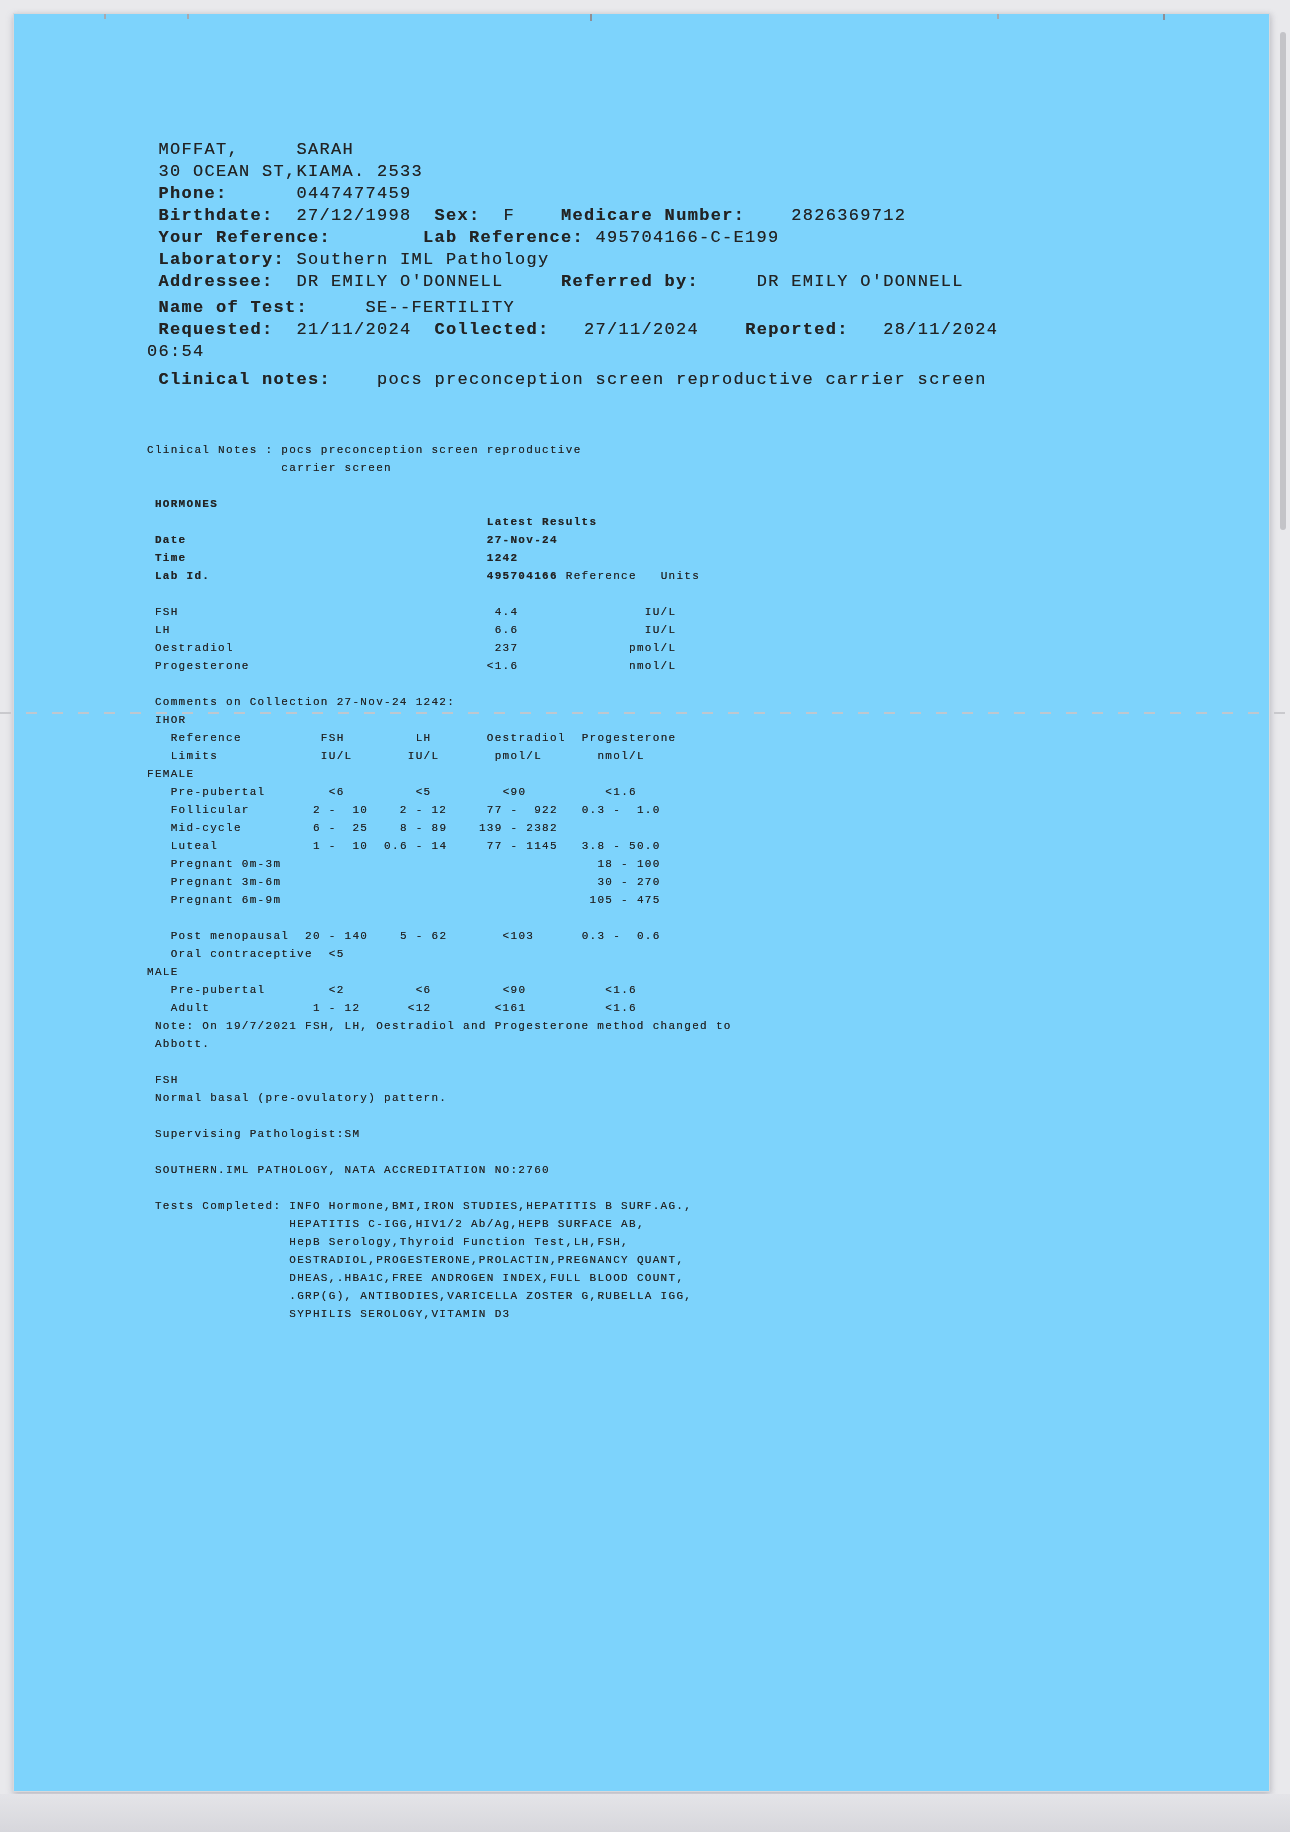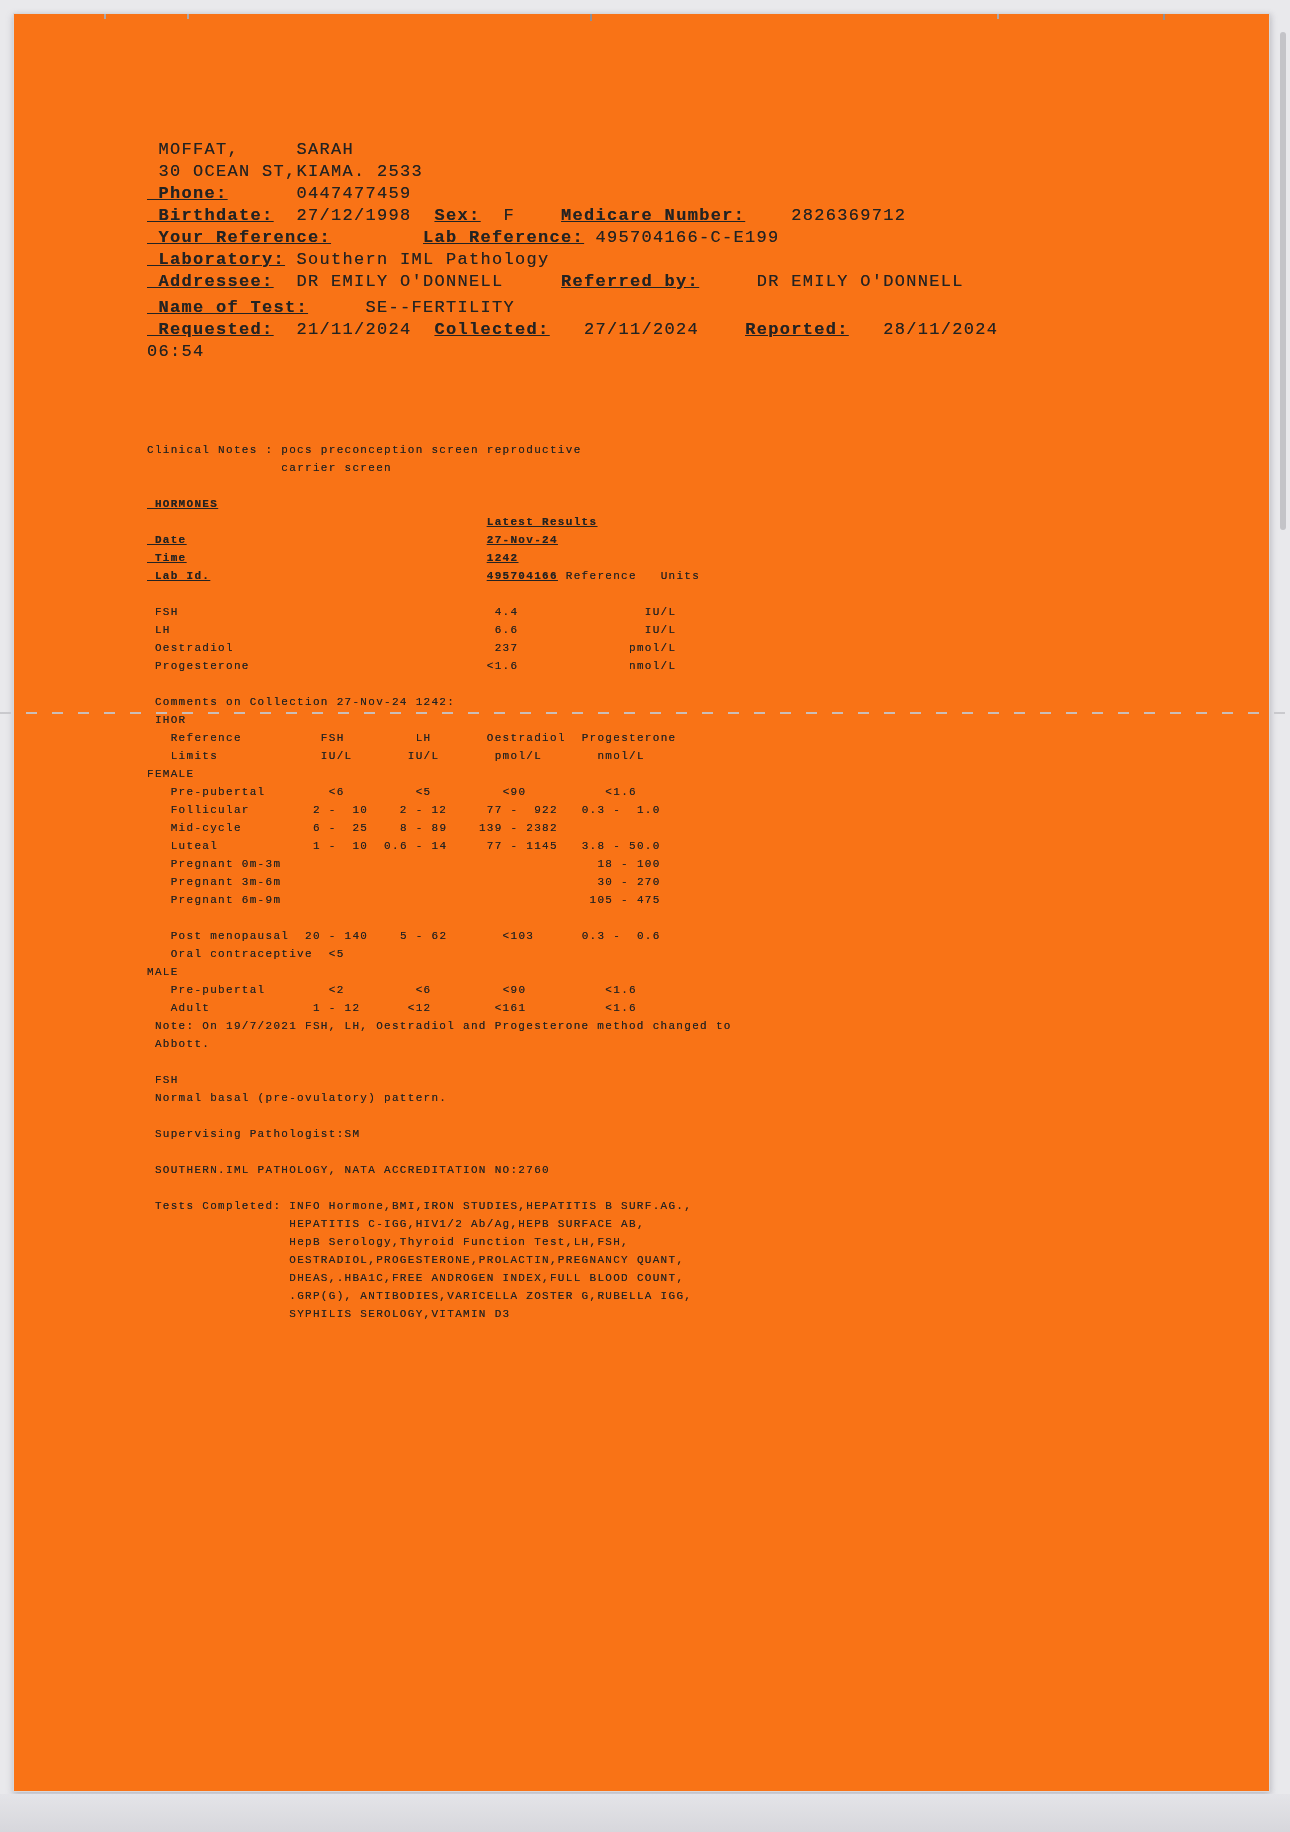--- a/index.html
+++ b/index.html
@@ -3,36 +3,36 @@
 <meta charset="utf-8">
 <style>
   html,body{margin:0;padding:0;}
   body{
     width:1290px;height:1832px;position:relative;overflow:hidden;
     background:#e9e9ec;
     font-family:"Liberation Mono","DejaVu Sans Mono",monospace;
   }
   .page{
     position:absolute;left:13px;top:13px;width:1257px;height:1779px;
-    background:#f97316;border:1px solid #d8d8db;box-sizing:border-box;
+    background:#7dd3fc;border:1px solid #d8d8db;box-sizing:border-box;
     box-shadow:0 3px 7px rgba(110,110,125,0.35), 2px 0 4px rgba(140,140,150,0.12);
   }
   .doc{
     position:absolute;left:0;top:0;right:0;bottom:0;
     color:#232323;font-size:17px;letter-spacing:1.3px;
     text-shadow:0 0 0.6px rgba(20,20,20,0.55);
   }
   .sec{position:absolute;left:133px;white-space:pre;}
   .sec-patient{top:125px;}
   .sec-test{top:283px;}
   .sec-clinical{top:355px;}
   .sec-main{top:427px;}
   .sec-patient .line,.sec-test .line,.sec-clinical .line{height:22px;line-height:22px;}
   .sec-main .line{height:18px;line-height:18px;font-size:11px;}
-  .b{font-weight:bold;text-decoration:underline;}
+  .b{font-weight:bold;}
   .page-break{
     position:absolute;left:0;top:712px;width:1290px;height:2px;
     background:repeating-linear-gradient(90deg,#c6c6ca 0 11px,transparent 11px 26px);
     opacity:0.9;
   }
   .scrollbar-thumb{
     position:absolute;right:4px;top:32px;width:6px;height:498px;
     background:#c4c4c8;border-radius:3px;
   }
   .tick{position:absolute;top:14px;width:2px;height:5px;background:#a9a9af;}
@@ -46,20 +46,21 @@
     background:linear-gradient(#e4e4e8,#d7d7dc);
   }
 </style>
 </head>
 <body>
 
 <div class="page">
   <div class="doc">
     <div class="sec sec-patient"><div class="line"><span> MOFFAT,</span><span>     </span><span>SARAH</span></div><div class="line"><span> 30 OCEAN ST,KIAMA. 2533</span></div><div class="line"><span class="b"> Phone:</span><span>      </span><span>0447477459</span></div><div class="line"><span class="b"> Birthdate:</span><span>  27/12/1998  </span><span class="b">Sex:</span><span>  F</span><span>    </span><span class="b">Medicare Number:</span><span>    </span><span>2826369712</span></div><div class="line"><span class="b"> Your Reference:</span><span>        </span><span class="b">Lab Reference:</span><span> 495704166-C-E199</span></div><div class="line"><span class="b"> Laboratory:</span><span> Southern IML Pathology</span></div><div class="line"><span class="b"> Addressee:</span><span>  DR EMILY O'DONNELL</span><span>     </span><span class="b">Referred by:</span><span>     </span><span>DR EMILY O'DONNELL</span></div></div>
     <div class="sec sec-test"><div class="line"><span class="b"> Name of Test:</span><span>     </span><span>SE--FERTILITY</span></div><div class="line"><span class="b"> Requested:</span><span>  21/11/2024  </span><span class="b">Collected:</span><span>   27/11/2024</span><span>    </span><span class="b">Reported:</span><span>   28/11/2024</span></div><div class="line"><span>06:54</span></div></div>
+    <div class="sec sec-clinical"><div class="line"><span class="b"> Clinical notes:</span><span>    </span><span>pocs preconception screen reproductive carrier screen</span></div></div>
     <div class="sec sec-main"><div class="line"><span>Clinical Notes : pocs preconception screen reproductive</span></div><div class="line"><span>                 </span><span>carrier screen</span></div><div class="line">&nbsp;</div><div class="line"><span class="b"> HORMONES</span></div><div class="line"><span>                                           </span><span class="b">Latest Results</span></div><div class="line"><span class="b"> Date</span><span>                                      </span><span class="b">27-Nov-24</span></div><div class="line"><span class="b"> Time</span><span>                                      </span><span class="b">1242</span></div><div class="line"><span class="b"> Lab Id.</span><span>                                   </span><span class="b">495704166</span><span> Reference</span><span>   </span><span>Units</span></div><div class="line">&nbsp;</div><div class="line"><span> FSH</span><span>                                        </span><span>4.4</span><span>                </span><span>IU/L</span></div><div class="line"><span> LH</span><span>                                         </span><span>6.6</span><span>                </span><span>IU/L</span></div><div class="line"><span> Oestradiol</span><span>                                 </span><span>237</span><span>              </span><span>pmol/L</span></div><div class="line"><span> Progesterone</span><span>                              </span><span>&lt;1.6</span><span>              </span><span>nmol/L</span></div><div class="line">&nbsp;</div><div class="line"><span> Comments on Collection 27-Nov-24 1242:</span></div><div class="line"><span> IHOR</span></div><div class="line"><span>   Reference</span><span>          </span><span>FSH</span><span>         </span><span>LH</span><span>       </span><span>Oestradiol</span><span>  </span><span>Progesterone</span></div><div class="line"><span>   Limits</span><span>             </span><span>IU/L</span><span>       </span><span>IU/L</span><span>       </span><span>pmol/L</span><span>       </span><span>nmol/L</span></div><div class="line"><span>FEMALE</span></div><div class="line"><span>   Pre-pubertal</span><span>        </span><span>&lt;6</span><span>         </span><span>&lt;5</span><span>         </span><span>&lt;90</span><span>          </span><span>&lt;1.6</span></div><div class="line"><span>   Follicular</span><span>        </span><span>2 -  10</span><span>    </span><span>2 - 12</span><span>     </span><span>77 -  922</span><span>   </span><span>0.3 -  1.0</span></div><div class="line"><span>   Mid-cycle</span><span>         </span><span>6 -  25</span><span>    </span><span>8 - 89</span><span>    </span><span>139 - 2382</span></div><div class="line"><span>   Luteal</span><span>            </span><span>1 -  10</span><span>  </span><span>0.6 - 14</span><span>     </span><span>77 - 1145</span><span>   </span><span>3.8 - 50.0</span></div><div class="line"><span>   Pregnant 0m-3m</span><span>                                        </span><span>18 - 100</span></div><div class="line"><span>   Pregnant 3m-6m</span><span>                                        </span><span>30 - 270</span></div><div class="line"><span>   Pregnant 6m-9m</span><span>                                       </span><span>105 - 475</span></div><div class="line">&nbsp;</div><div class="line"><span>   Post menopausal</span><span>  </span><span>20 - 140</span><span>    </span><span>5 - 62</span><span>       </span><span>&lt;103</span><span>      </span><span>0.3 -  0.6</span></div><div class="line"><span>   Oral contraceptive</span><span>  </span><span>&lt;5</span></div><div class="line"><span>MALE</span></div><div class="line"><span>   Pre-pubertal</span><span>        </span><span>&lt;2</span><span>         </span><span>&lt;6</span><span>         </span><span>&lt;90</span><span>          </span><span>&lt;1.6</span></div><div class="line"><span>   Adult</span><span>             </span><span>1 - 12</span><span>      </span><span>&lt;12</span><span>        </span><span>&lt;161</span><span>          </span><span>&lt;1.6</span></div><div class="line"><span> Note: On 19/7/2021 FSH, LH, Oestradiol and Progesterone method changed to</span></div><div class="line"><span> Abbott.</span></div><div class="line">&nbsp;</div><div class="line"><span> FSH</span></div><div class="line"><span> Normal basal (pre-ovulatory) pattern.</span></div><div class="line">&nbsp;</div><div class="line"><span> Supervising Pathologist:SM</span></div><div class="line">&nbsp;</div><div class="line"><span> SOUTHERN.IML PATHOLOGY, NATA ACCREDITATION NO:2760</span></div><div class="line">&nbsp;</div><div class="line"><span> Tests Completed: INFO Hormone,BMI,IRON STUDIES,HEPATITIS B SURF.AG.,</span></div><div class="line"><span>                  </span><span>HEPATITIS C-IGG,HIV1/2 Ab/Ag,HEPB SURFACE AB,</span></div><div class="line"><span>                  </span><span>HepB Serology,Thyroid Function Test,LH,FSH,</span></div><div class="line"><span>                  </span><span>OESTRADIOL,PROGESTERONE,PROLACTIN,PREGNANCY QUANT,</span></div><div class="line"><span>                  </span><span>DHEAS,.HBA1C,FREE ANDROGEN INDEX,FULL BLOOD COUNT,</span></div><div class="line"><span>                  </span><span>.GRP(G), ANTIBODIES,VARICELLA ZOSTER G,RUBELLA IGG,</span></div><div class="line"><span>                  </span><span>SYPHILIS SEROLOGY,VITAMIN D3</span></div></div>
   </div>
 </div>
 
 <div class="page-break"></div>
 
 <span class="tick tick-1"></span>
 <span class="tick tick-2"></span>
 <span class="tick tick-3"></span>
 <span class="tick tick-4"></span>

